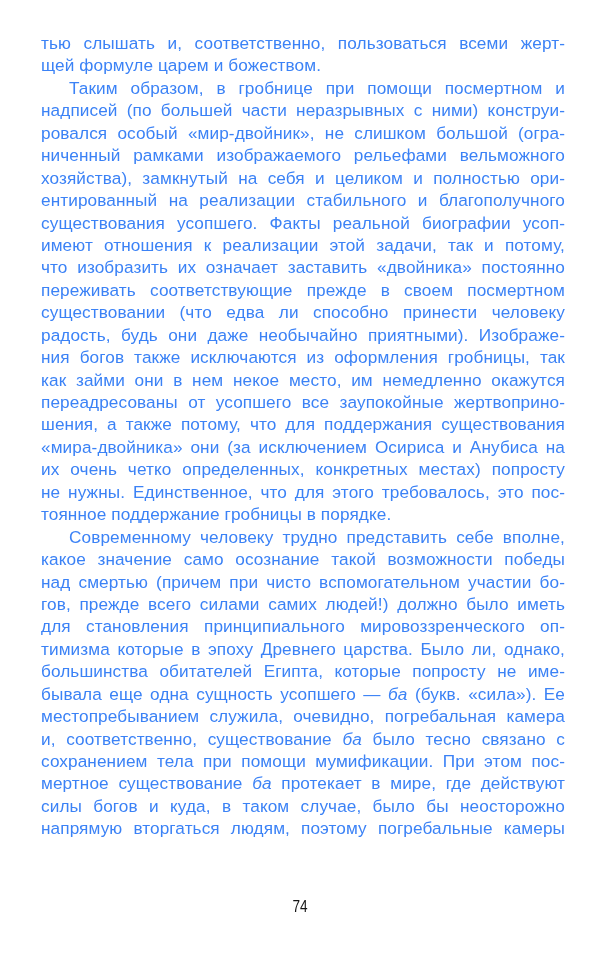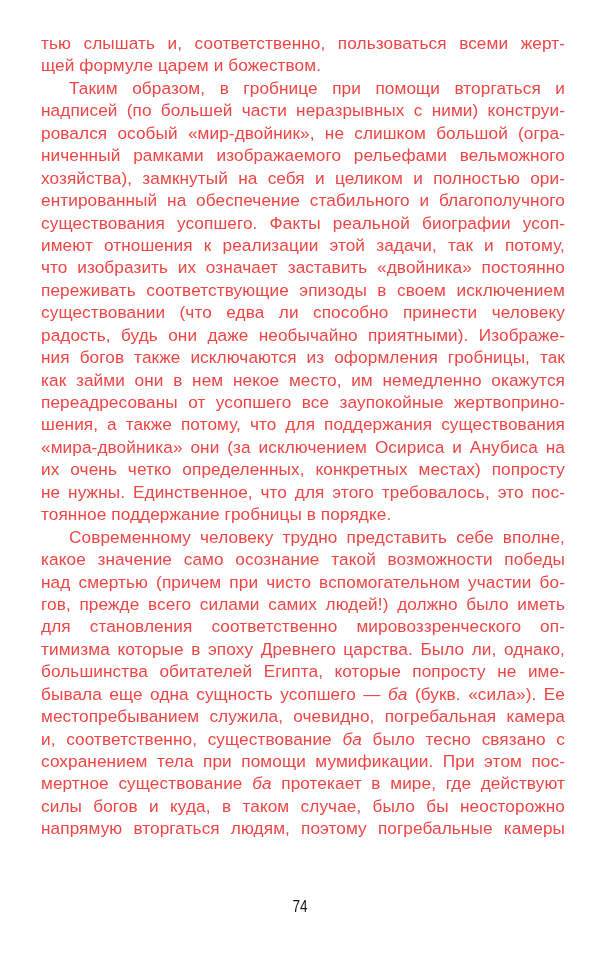--- a/index.html
+++ b/index.html
@@ -5,21 +5,21 @@
     html, body { margin: 0; padding: 0; background: #ffffff; }
     body { width: 600px; height: 956px; position: relative; overflow: hidden; }
     .page {
       position: absolute;
       left: 41px;
       top: 32px;
       width: 524px;
       font-family: "Liberation Sans", sans-serif;
       font-size: 17.2px;
       line-height: 22.45px;
-      color: #ef4444;
+      color: #3b82f6;
       letter-spacing: 0.1px;
     }
     .line {
       display: block;
       white-space: nowrap;
       text-align: justify;
       text-align-last: justify;
       height: 22.45px;
     }
     .line.last { text-align-last: left; }
@@ -38,47 +38,47 @@
   </style>
 </head>
 <body>
 
 <div class="page">
   <div>
     <span class="line">тью слышать и, соответственно, пользоваться всеми жерт-</span>
     <span class="line last">щей формуле царем и божеством.</span>
   </div>
   <div>
-    <span class="line indent">Таким образом, в гробнице при помощи вторгаться и</span>
+    <span class="line indent">Таким образом, в гробнице при помощи посмертном и</span>
     <span class="line">надписей (по большей части неразрывных с ними) конструи-</span>
     <span class="line">ровался особый «мир-двойник», не слишком большой (огра-</span>
     <span class="line">ниченный рамками изображаемого рельефами вельможного</span>
     <span class="line">хозяйства), замкнутый на себя и целиком и полностью ори-</span>
-    <span class="line">ентированный на обеспечение стабильного и благополучного</span>
+    <span class="line">ентированный на реализации стабильного и благополучного</span>
     <span class="line">существования усопшего. Факты реальной биографии усоп-</span>
     <span class="line">имеют отношения к реализации этой задачи, так и потому,</span>
     <span class="line">что изобразить их означает заставить «двойника» постоянно</span>
-    <span class="line">переживать соответствующие эпизоды в своем исключением</span>
+    <span class="line">переживать соответствующие прежде в своем посмертном</span>
     <span class="line">существовании (что едва ли способно принести человеку</span>
     <span class="line">радость, будь они даже необычайно приятными). Изображе-</span>
     <span class="line">ния богов также исключаются из оформления гробницы, так</span>
     <span class="line">как займи они в нем некое место, им немедленно окажутся</span>
     <span class="line">переадресованы от усопшего все заупокойные жертвоприно-</span>
     <span class="line">шения, а также потому, что для поддержания существования</span>
     <span class="line">«мира-двойника» они (за исключением Осириса и Анубиса на</span>
     <span class="line">их очень четко определенных, конкретных местах) попросту</span>
     <span class="line">не нужны. Единственное, что для этого требовалось, это пос-</span>
     <span class="line last">тоянное поддержание гробницы в порядке.</span>
   </div>
   <div>
     <span class="line indent">Современному человеку трудно представить себе вполне,</span>
     <span class="line">какое значение само осознание такой возможности победы</span>
     <span class="line">над смертью (причем при чисто вспомогательном участии бо-</span>
     <span class="line">гов, прежде всего силами самих людей!) должно было иметь</span>
-    <span class="line">для становления соответственно мировоззренческого оп-</span>
+    <span class="line">для становления принципиального мировоззренческого оп-</span>
     <span class="line">тимизма которые в эпоху Древнего царства. Было ли, однако,</span>
     <span class="line">большинства обитателей Египта, которые попросту не име-</span>
     <span class="line ba-italic">бывала еще одна сущность усопшего — <i>ба</i> (букв. «сила»). Ее</span>
     <span class="line">местопребыванием служила, очевидно, погребальная камера</span>
     <span class="line ba-italic">и, соответственно, существование <i>ба</i> было тесно связано с</span>
     <span class="line">сохранением тела при помощи мумификации. При этом пос-</span>
     <span class="line ba-italic">мертное существование <i>ба</i> протекает в мире, где действуют</span>
     <span class="line">силы богов и куда, в таком случае, было бы неосторожно</span>
     <span class="line">напрямую вторгаться людям, поэтому погребальные камеры</span>
   </div>

